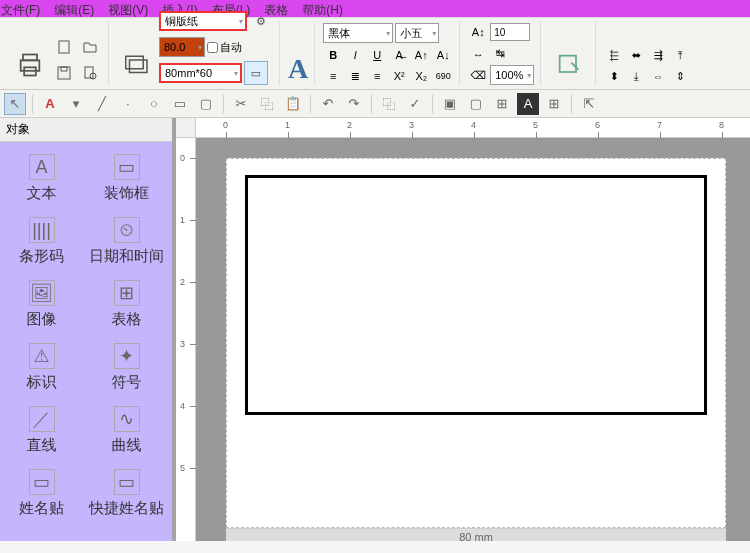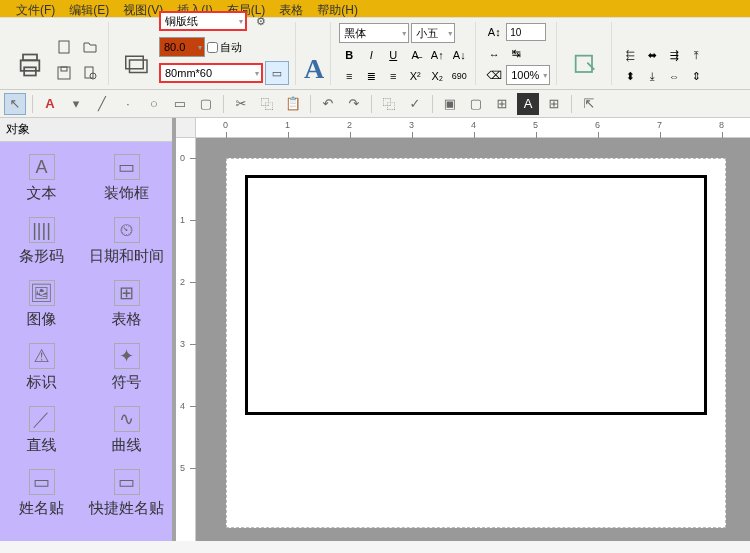--- a/index.html
+++ b/index.html
@@ -1,17 +1,17 @@
 <!DOCTYPE html>
 <html><head>
 <meta charset="utf-8">
 <style>
 *{margin:0;padding:0;box-sizing:border-box;font-family:"Microsoft YaHei",sans-serif;font-size:11px}
 body{background:#f5f5f5;overflow:hidden}
-.menubar{background:#eab308;padding:2px 16px;display:flex;gap:14px;border-bottom:1px solid #ddd;height:18px}
+.menubar{background:#d946ef;padding:2px 1px;display:flex;gap:14px;border-bottom:1px solid #ddd;height:18px}
 .menubar span{color:#333;cursor:default;font-size:12px}
 .ribbon{background:#f2f2ee;border-bottom:1px solid #ccc;padding:4px;display:flex;gap:2px;height:72px}
 .rgroup{border-right:1px solid #ddd;padding:0 6px;display:flex;align-items:flex-end;gap:2px}
 .ribbtn{width:24px;height:24px;display:inline-flex;align-items:center;justify-content:center;cursor:pointer;border:1px solid transparent;color:#555}
 .ribbtn.big{width:40px;height:40px}
 .col{display:flex;flex-direction:column;gap:2px}
 .row{display:flex;gap:2px;align-items:center}
 .combo{height:20px;border:1px solid #999;background:#fff;padding:0 14px 0 4px;position:relative;font-size:11px;display:flex;align-items:center}
 .combo::after{content:"▾";position:absolute;right:2px;color:#999;font-size:8px}
 .combo.red{border:2px solid #e33}
@@ -110,21 +110,21 @@
         <div class="ribbtn">⚙</div>
       </div>
       <div class="row">
         <div class="combo" style="width:46px;background:#c2410c">80.0</div>
         <label class="chk">
             <input type="checkbox" style="">
             <span>自动</span>
           </label>
       </div>
       <div class="row">
-        <div class="combo red" style="width:104px">80mm*60</div>
+        <div class="combo red" style="width:83px">80mm*60</div>
         <div class="ribbtn" style="border:1px solid #8ac;background:#def">▭</div>
       </div>
     </div>
   </div>
 
   <div class="rgroup">
     <div class="A-icon">A</div>
   </div>
 
   <div class="rgroup">
@@ -323,16 +323,17 @@
           <div class="vticklbl" style="top:201px">3</div>
           <div class="vtick" style="top:268px"></div>
           <div class="vticklbl" style="top:263px">4</div>
           <div class="vtick" style="top:330px"></div>
           <div class="vticklbl" style="top:325px">5</div>
         </div>
       <div class="page-area">
         <div class="page">
           <div class="label-rect"></div>
         </div>
+        <div class="statusbar" style="width:500px;background:#ddd">80 mm</div>
       </div>
     </div>
   </div>
 </div>
 
 </body></html>

